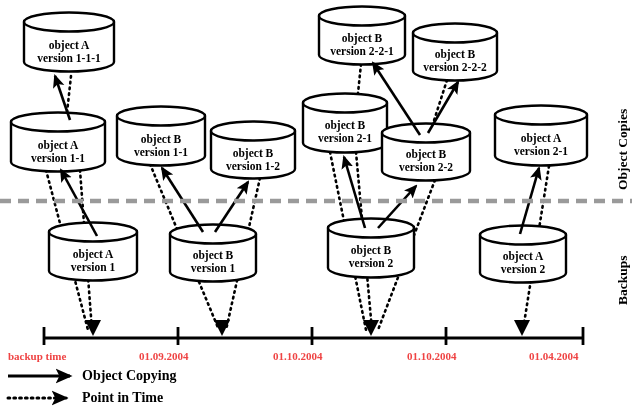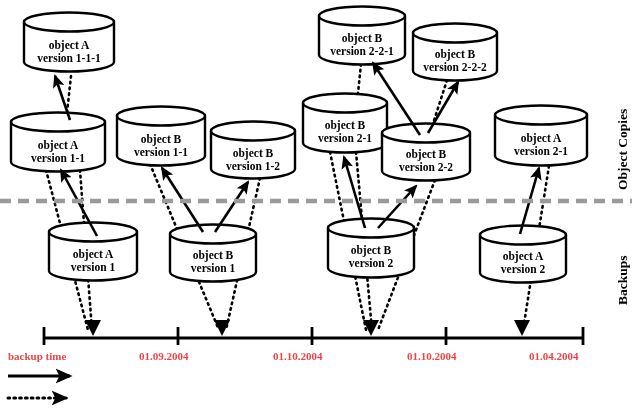--- a/index.html
+++ b/index.html
@@ -167,13 +167,15 @@
   <div class="side-label" style="left:615px;top:305px;">Backups</div>
 
   <div id="ticklabels">
       <div class="axis-label" style="left: 8px; top: 350px;">backup time</div>
       <div class="axis-label" style="left: 139px; top: 350px;">01.09.2004</div>
       <div class="axis-label" style="left: 273px; top: 350px;">01.10.2004</div>
       <div class="axis-label" style="left: 407px; top: 350px;">01.10.2004</div>
       <div class="axis-label" style="left: 529px; top: 350px;">01.04.2004</div>
     </div>
 
+  <div class="legend-label" style="left:82px;top:368px;">Object Copying</div>
+  <div class="legend-label" style="left:82px;top:390px;">Point in Time</div>
 </div>
 
 </body></html>

